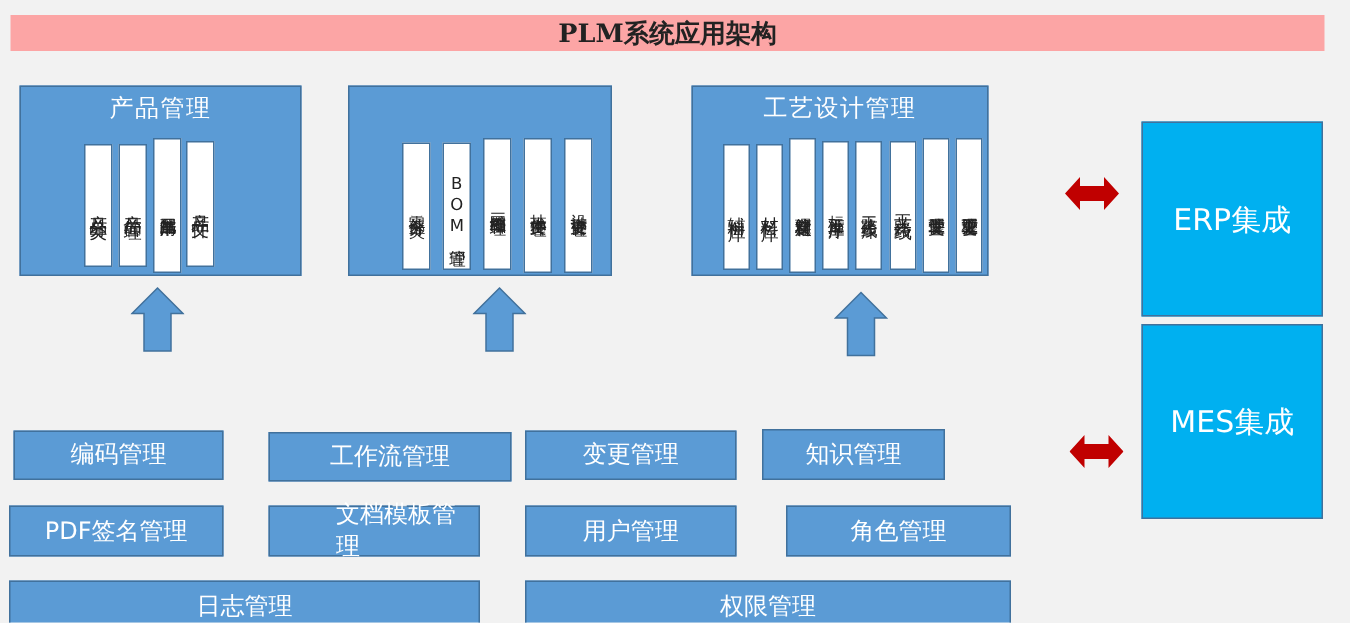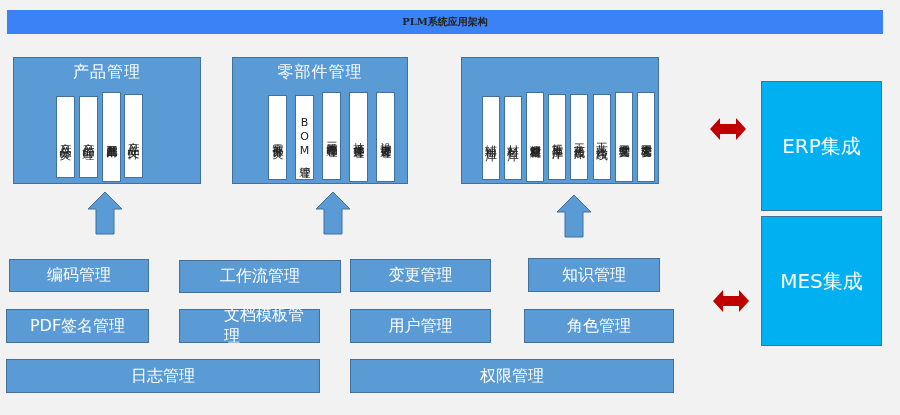--- a/index.html
+++ b/index.html
@@ -5,24 +5,24 @@
     html, body { margin: 0; padding: 0; }
     body {
       width: 900px; height: 415px;
       background: #f2f2f2;
       position: relative;
       overflow: hidden;
       font-family: "DejaVu Sans", "Liberation Sans", sans-serif;
     }
     .title-bar {
       position: absolute; left: 7px; top: 10px; width: 876px; height: 24px;
-      background: #3b82f6;
+      background: #fca5a5;
       color: #222;
       font-family: "DejaVu Serif", "Liberation Serif", serif;
-      font-size: 10px; font-weight: bold;
+      font-size: 17px; font-weight: bold;
       display: flex; align-items: center; justify-content: center;
     }
     .module {
       position: absolute;
       background: #5b9bd5;
       border: 1px solid #41719c;
       box-sizing: border-box;
     }
     .module-title {
       position: absolute; left: 0; right: 0; top: 4px;
@@ -43,21 +43,21 @@
       font-size: 12px; color: #222;
       line-height: 1;
       letter-spacing: 2px;
     }
     .svc {
       position: absolute;
       background: #5b9bd5;
       border: 1px solid #41719c;
       box-sizing: border-box;
       color: #fff; font-size: 16px;
-      display: flex; align-items: center; justify-content: center;
+      display: flex; align-items: center; justify-content: center; margin-top: 28px;
     }
     .integ {
       position: absolute;
       background: #00b0f0;
       border: 1px solid #41719c;
       box-sizing: border-box;
       color: #fff; font-size: 20px;
       display: flex; align-items: center; justify-content: center;
     }
     .up-arrow { position: absolute; width: 36px; height: 44px; }
@@ -78,39 +78,39 @@
     </div>
   <div class="strip" data-name="module-item" style="left:88px; top:34px; width:19px; height:90px;">
       <span style="font-size:11px;letter-spacing:0">产品配置清单</span>
     </div>
   <div class="strip" data-name="module-item" style="left:110px; top:36px; width:19px; height:84px;">
       <span>产品文件</span>
     </div>
 </div>
 
 <div class="module" data-name="module-parts-management" style="left:232px; top:57px; width:176px; height:127px;">
-  <div class="module-title" data-name="module-title">零部件管理</div>
   <div class="strip" data-name="module-item" style="left:35px; top:37px; width:19px; height:85px;">
       <span style="font-size:11px;letter-spacing:1px">零部件分类</span>
     </div>
   <div class="strip" data-name="module-item" style="left:62px; top:37px; width:19px; height:85px;">
       <span style="font-size:11px;letter-spacing:1px">BOM管理</span>
     </div>
   <div class="strip" data-name="module-item" style="left:89px; top:34px; width:19px; height:88px;">
       <span style="font-size:11px;letter-spacing:1px">三维图档管理</span>
     </div>
   <div class="strip" data-name="module-item" style="left:116px; top:34px; width:19px; height:90px;">
       <span style="font-size:11px;letter-spacing:1px">技术文件管理</span>
     </div>
   <div class="strip" data-name="module-item" style="left:143px; top:34px; width:19px; height:90px;">
       <span style="font-size:11px;letter-spacing:1px">设计变更管理</span>
     </div>
 </div>
 
 <div class="module" data-name="module-process-design-management" style="left:461px; top:57px; width:198px; height:127px;">
+  <div class="module-title" data-name="module-title">工艺设计管理</div>
   <div class="strip" data-name="module-item" style="left:20px; top:38px; width:18px; height:84px;">
       <span>辅料库</span>
     </div>
   <div class="strip" data-name="module-item" style="left:42px; top:38px; width:18px; height:84px;">
       <span>材料库</span>
     </div>
   <div class="strip" data-name="module-item" style="left:64px; top:34px; width:18px; height:90px;">
       <span style="font-size:11px;letter-spacing:0">材料定额管理</span>
     </div>
   <div class="strip" data-name="module-item" style="left:86px; top:36px; width:18px; height:86px;">
@@ -136,21 +136,21 @@
 <svg class="up-arrow" data-name="up-arrow-icon" style="left:315px; top:191px;" viewBox="0 0 36 44">
   <polygon points="18,1 35,18 27,18 27,43 9,43 9,18 1,18" fill="#5b9bd5" stroke="#41719c" stroke-width="1"></polygon>
 </svg>
 <svg class="up-arrow" data-name="up-arrow-icon" style="left:556px; top:194px;" viewBox="0 0 36 44">
   <polygon points="18,1 35,18 27,18 27,43 9,43 9,18 1,18" fill="#5b9bd5" stroke="#41719c" stroke-width="1"></polygon>
 </svg>
 
 <div class="svc" data-name="service-encoding-management" style="left:9px; top:259px; width:140px; height:33px;">编码管理</div>
 <div class="svc" data-name="service-workflow-management" style="left:179px; top:260px; width:162px; height:33px;text-align:center;">工作流管理</div>
 <div class="svc" data-name="service-change-management" style="left:350px; top:259px; width:141px; height:33px;">变更管理</div>
-<div class="svc" data-name="service-knowledge-management" style="left:528px; top:258px; width:132px; height:34px;">知识管理</div>
+<div class="svc" data-name="service-knowledge-management" style="left:508px; top:258px; width:122px; height:34px;">知识管理</div>
 
 <div class="svc" data-name="service-pdf-signature-management" style="left:6px; top:309px; width:109px; height:34px;">PDF签名管理</div>
 <div class="svc" data-name="service-document-template-management" style="left:137px; top:309px; width:108px; height:34px;padding-left:44px;">文档模板管理</div>
 <div class="svc" data-name="service-user-management" style="left:268px; top:309px; width:109px; height:34px;">用户管理</div>
 <div class="svc" data-name="service-role-management" style="left:402px; top:309px; width:117px; height:34px;">角色管理</div>
 
 <div class="svc" data-name="service-log-management" style="left:6px; top:359px; width:239px; height:34px;">日志管理</div>
 <div class="svc" data-name="service-permission-management" style="left:268px; top:359px; width:251px; height:34px;">权限管理</div>
 
 <svg class="dbl-arrow" data-name="left-right-arrow-icon" style="left:710px; top:118px;" viewBox="0 0 36 22">

